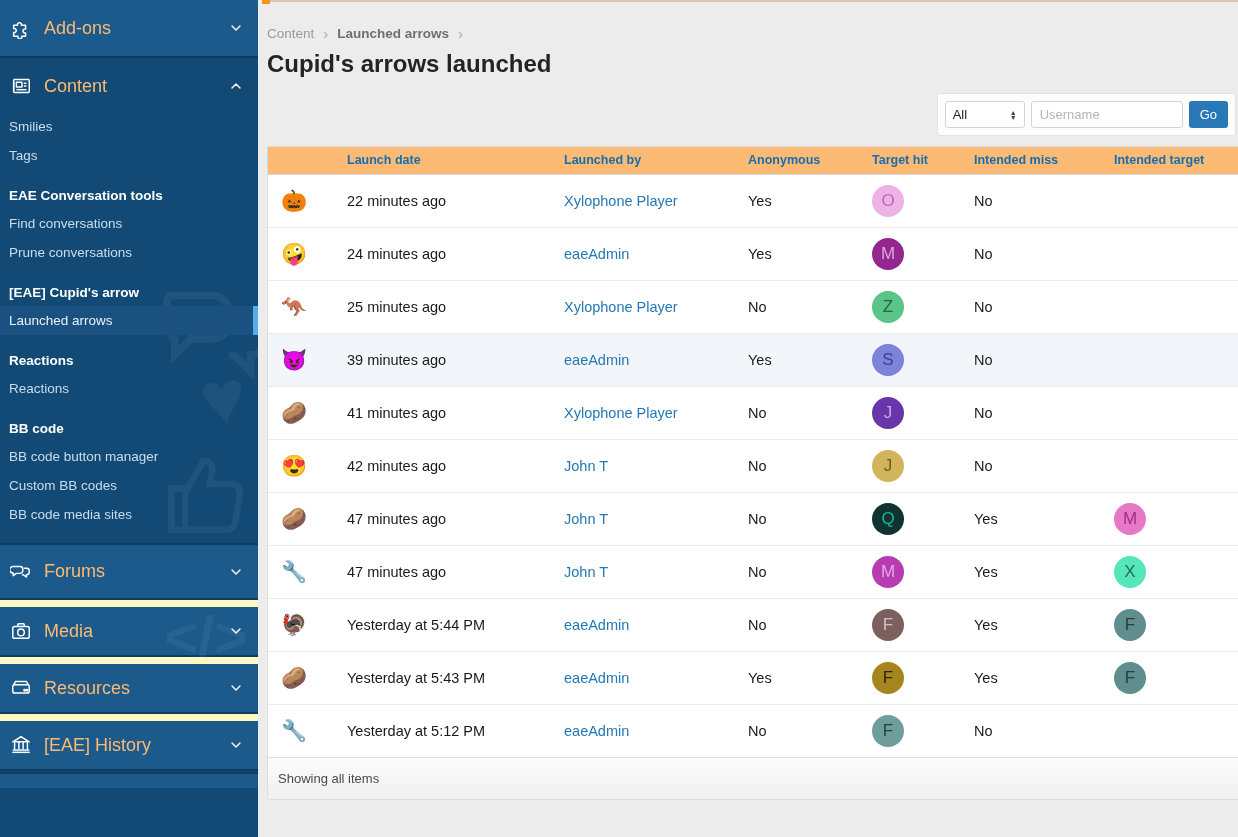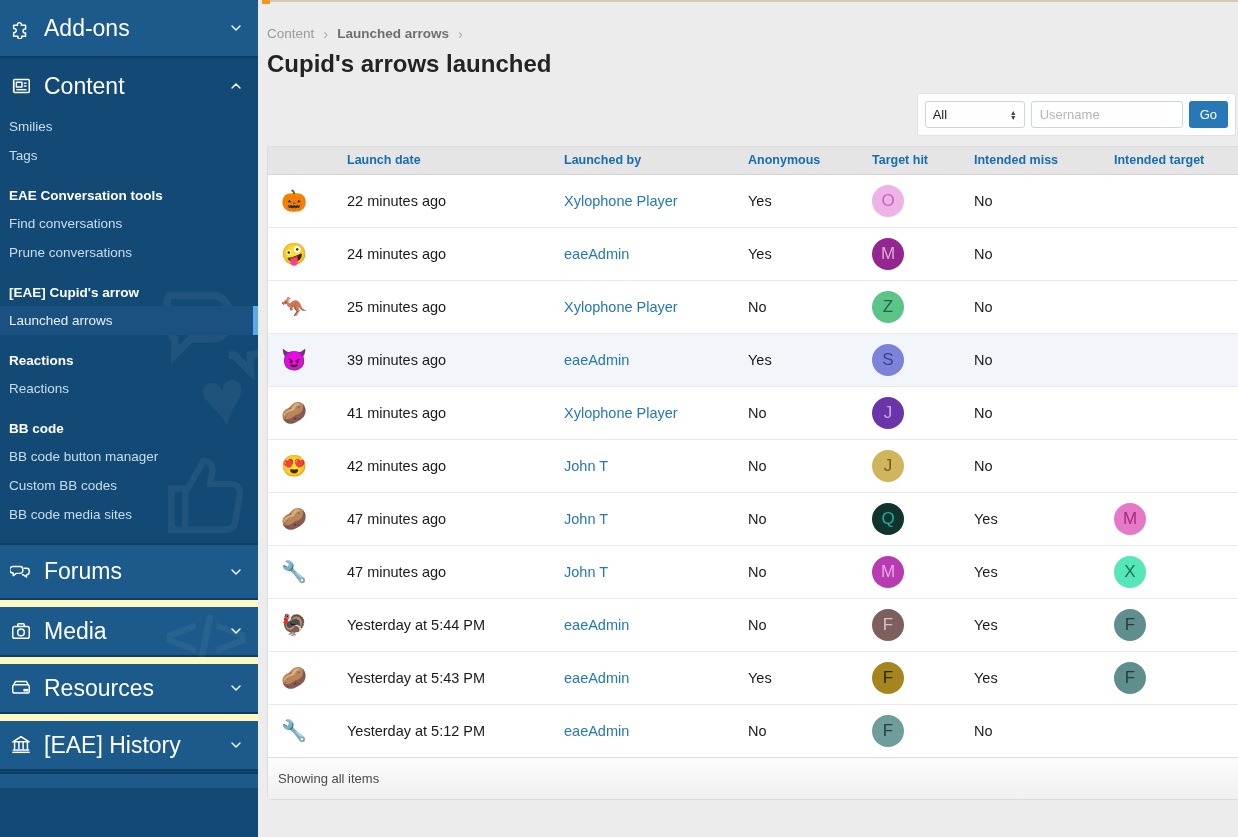--- a/index.html
+++ b/index.html
@@ -4,21 +4,21 @@
 <style>
   * { box-sizing: border-box; margin: 0; padding: 0; }
   html,body { width:1238px; height:837px; overflow:hidden; }
   body { font-family:"Liberation Sans", sans-serif; background:#ececec; display:flex; }
 
   
   .sidebar { width:258px; min-width:258px; height:837px; background:#134a75; color:#fff;
              position:relative; overflow:hidden; display:flex; flex-direction:column; }
   .nav-group-header { display:flex; align-items:center; gap:12px; height:58px; padding:0 14px 0 10px;
                       background:#1b5a8a; border-bottom:2px solid #0e3d63; cursor:pointer; }
-  .nav-group-header .glabel { font-size:23px; font-weight:400; color:#ffffff; flex:1; }
+  .nav-group-header .glabel { font-size:18px; font-weight:400; color:#fdba74; flex:1; }
   .gicon { width:22px; height:22px; display:inline-flex; }
   .gicon svg, .chev svg { width:100%; height:100%; }
   .chev { width:16px; height:16px; display:inline-flex; opacity:.95; }
 
   .expanded-region { background:#134a75; padding:0 0 14px 0; position:relative; }
   .content-header { background:transparent; border-bottom:none; height:52px; margin-top:2px; }
   .subnav { position:relative; z-index:2; }
   .section-header { font-size:13.5px; font-weight:bold; color:#fff; padding:18px 18px 6px 9px; }
   .sidebar-item { display:block; font-size:13.5px; color:#c8ddee; text-decoration:none;
                   padding:7px 16px 7px 9px; position:relative; cursor:pointer; }
@@ -44,34 +44,34 @@
   .breadcrumb { margin-top:25px; font-size:13.5px; color:#9a9a9a; display:flex; align-items:center; gap:9px; }
   .crumb { color:#9a9a9a; text-decoration:none; cursor:pointer; }
   .crumb.current { color:#6f6f6f; font-weight:bold; }
   .crumb-sep { color:#ababab; font-size:15px; }
 
   .page-title { font-size:24px; font-weight:700; color:#232323; margin-top:8px; }
 
   .filter-row { display:flex; justify-content:flex-end; margin:15px 2px 10px 0; }
   .filter-bar { background:#fdfdfd; border:1px solid #e2e2e2; border-radius:3px; padding:7px;
                 display:flex; gap:6px; align-items:center; }
-  .select { width:100px; height:27px; background:#fff; border:1px solid #ccd6de; border-radius:3px;
+  .select { width:80px; height:27px; background:#fff; border:1px solid #ccd6de; border-radius:3px;
             display:flex; align-items:center; justify-content:space-between; padding:0 7px; font-size:13px;
             color:#222; cursor:pointer; }
   .sel-arrows { display:flex; flex-direction:column; font-size:7px; line-height:5px; color:#444; }
   .uinput { width:152px; height:27px; border:1px solid #ccd6de; border-radius:3px; padding:0 8px;
             font-size:13px; font-family:"Liberation Sans",sans-serif; color:#333; }
   .uinput::placeholder { color:#b5b5b5; }
   .go-btn { height:27px; padding:0 11px; background:#2878b8; color:#fff; border:none; border-radius:3px;
             font-size:13px; font-family:"Liberation Sans",sans-serif; cursor:pointer; }
 
   .card { background:#fff; border:1px solid #dcdcdc; border-radius:0 0 4px 4px; margin-right:-2px;
           overflow:hidden; }
   table { border-collapse:collapse; width:100%; table-layout:fixed; }
-  thead th { background:#e5e5e5; color:#176dad; font-size:12.5px; font-weight:bold; text-align:left;
+  thead th { background:#fdba74; color:#176dad; font-size:12.5px; font-weight:bold; text-align:left;
              height:27px; padding:0 10px; border-bottom:1px solid #d5d5d5; }
   tbody td { height:53px; padding:0 10px; font-size:14.5px; color:#1a1a1a; border-bottom:1px solid #ebebeb;
              vertical-align:middle; }
   tbody tr:last-child td { border-bottom:none; }
   tbody tr.highlight td { background:#f2f6fa; }
   td.c-emoji { font-size:21px; padding-left:13px; }
   a.bylink { color:#2478b5; text-decoration:none; cursor:pointer; }
   .avatar { width:32px; height:32px; border-radius:50%; display:inline-flex; align-items:center;
             justify-content:center; font-size:17px; cursor:pointer; }
   .card-footer { border-top:1px solid #dcdcdc; background:linear-gradient(#fcfcfc,#f0f0f0);

